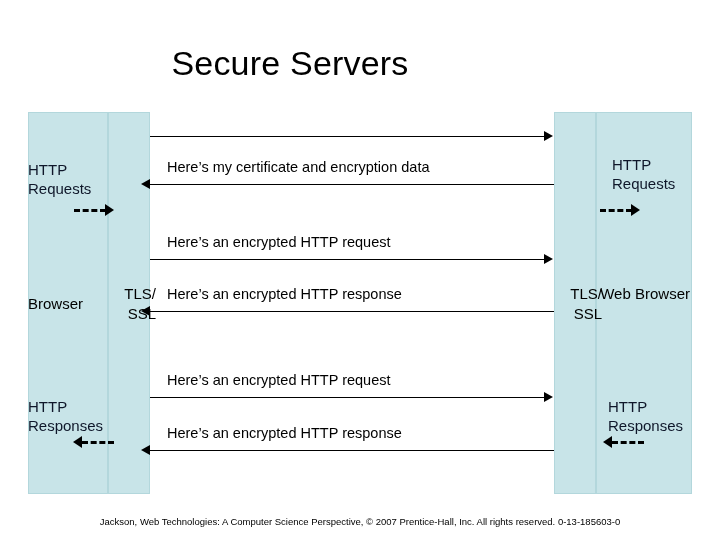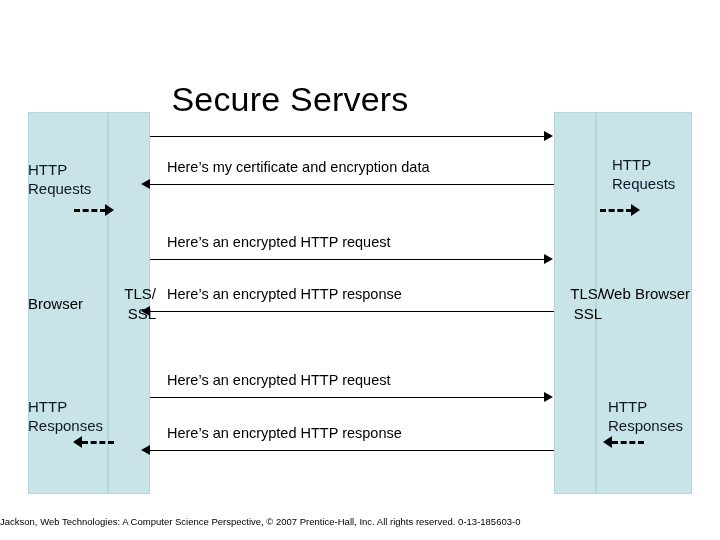--- a/index.html
+++ b/index.html
@@ -22,21 +22,20 @@
   }
   .title {
     position: absolute;
     left: 0;
     top: 44px;
     width: 580px;
     text-align: center;
     font-size: 34px;
     color: #000000;
     letter-spacing: 0.2px;
-    margin-top: 36px;
   }
   
   .column {
     position: absolute;
     background: #c8e4e8;
     border: 1px solid #b3d7dc;
     box-sizing: border-box;
   }
   .col-browser { left: 28px;  top: 112px; width: 80px;  height: 382px; }
   .col-tls-left{ left: 108px; top: 112px; width: 42px;  height: 382px; }
@@ -111,21 +110,21 @@
     font-size: 14.5px;
     color: #000000;
     white-space: nowrap;
   }
 
   .footer {
     position: absolute;
     left: 0;
     top: 516px;
     width: 720px;
-    text-align: left;
+    text-align: center;
     font-size: 9.5px;
     color: #000000;
   }
 </style>
 </head>
 <body>
 
 <div id="stage">
 
   <div class="title">Secure Servers</div>

